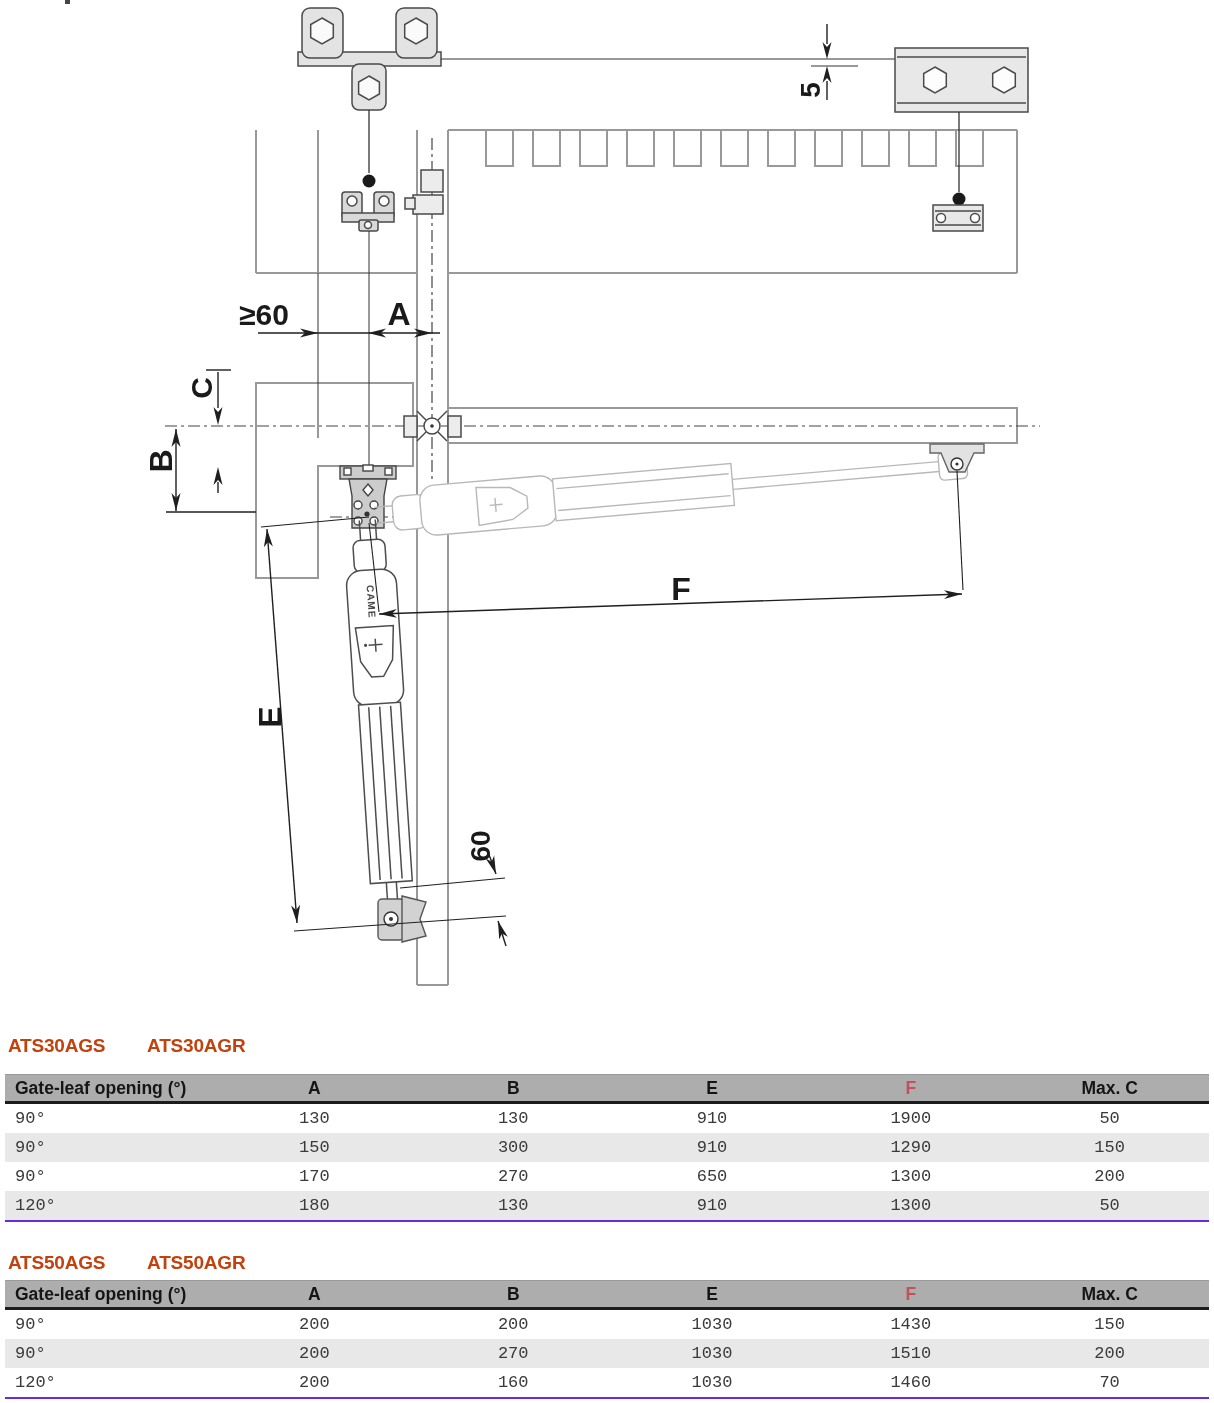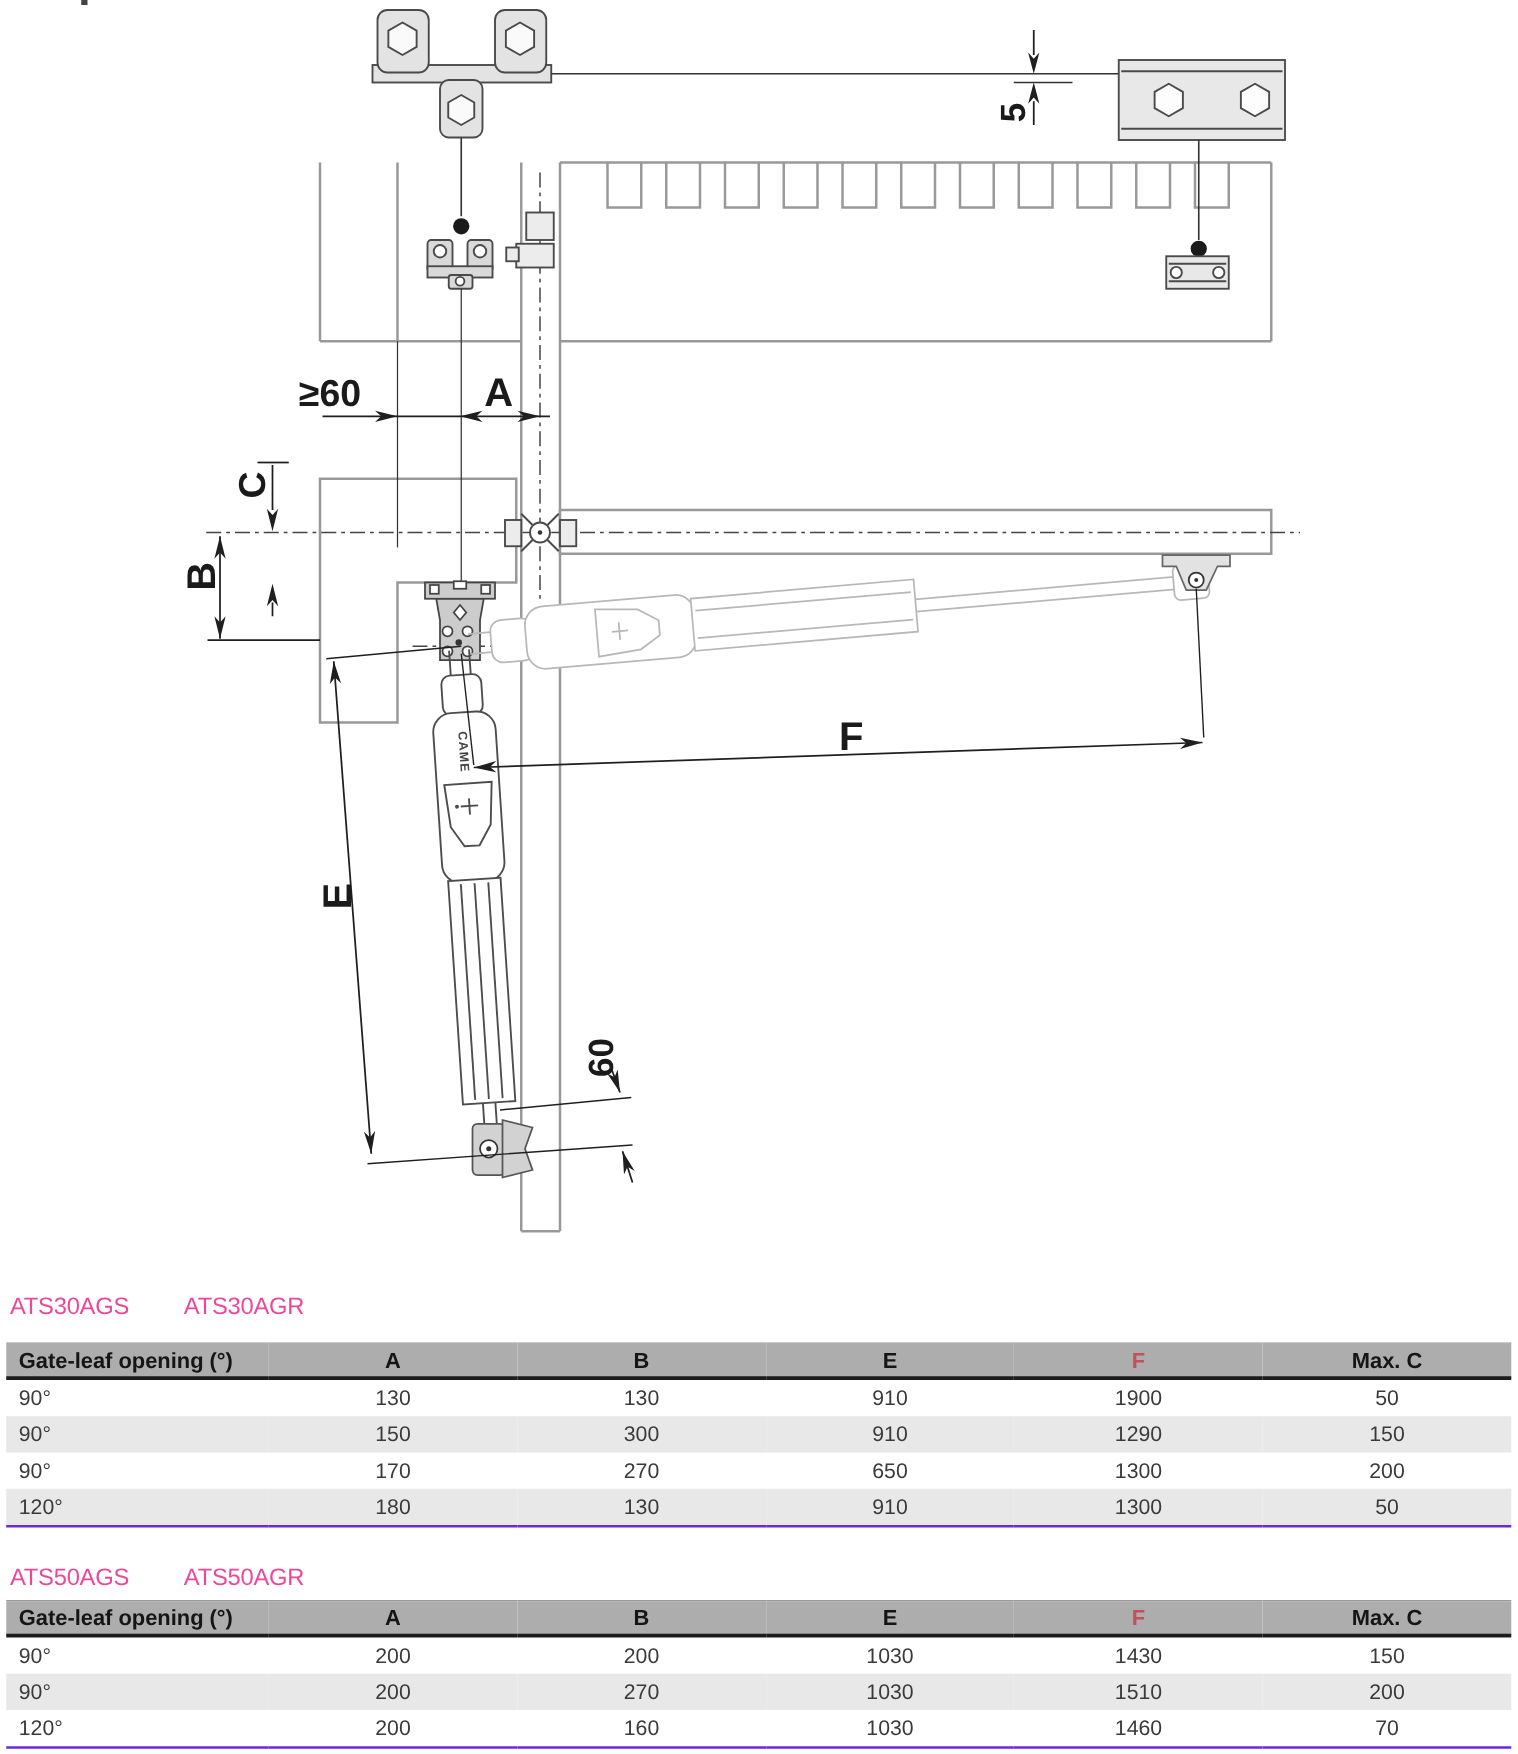--- a/index.html
+++ b/index.html
@@ -1,30 +1,30 @@
 <!DOCTYPE html>
 <html style="--hdr-bg: #adadad; --alt-bg: #e8e8e8; --f-red: #c4505a;"><head>
 <meta charset="utf-8">
 <style>
   html,body{margin:0;padding:0;background:#ffffff;}
   .page{position:relative;width:1214px;height:1403px;background:#fff;overflow:hidden;
         font-family:"Liberation Sans",sans-serif;}
   svg{position:absolute;top:0;left:0;}
   svg text{font-family:"Liberation Sans",sans-serif;font-weight:700;fill:#1a1a1a;}
-  .models{position:absolute;left:8px;font-size:19px;font-weight:400;color:#ec4899;
+  .models{position:absolute;left:8px;font-size:19px;font-weight:700;color:#c2410c;
           letter-spacing:-0.2px;white-space:nowrap;}
   .models span{display:inline-block;}
   .models span:first-child{width:134px;}
   .spec{position:absolute;left:5px;width:1204px;border-collapse:collapse;table-layout:fixed;
         font-size:17px;color:#3a3a3a;}
   .spec th{background:var(--hdr-bg,#adadad);font-weight:700;color:#151515;height:26px;
            border-bottom:3px solid #1c1c1c;border-top:1px solid #9a9a9a;
            text-align:center;font-size:17.5px;padding:0;margin-left:44px;}
   .spec th.first,.spec td.first{text-align:left;padding-left:10px;width:200px;}
-  .spec td{height:29px;text-align:center;padding:0;}
+  .spec td{height:29px;text-align:center;padding:0;font-family:Liberation Mono, monospace;}
   .spec tbody tr:nth-child(even){background:var(--alt-bg,#e8e8e8);}
   .spec tbody tr:last-child td{border-bottom:2px solid #6d28d9;}
   .spec th.hl{color:var(--f-red,#c4505a);}
 </style>
 </head>
 <body>
 
 <div class="page">
 
 <svg width="1214" height="1010" viewBox="0 0 1214 1010">

